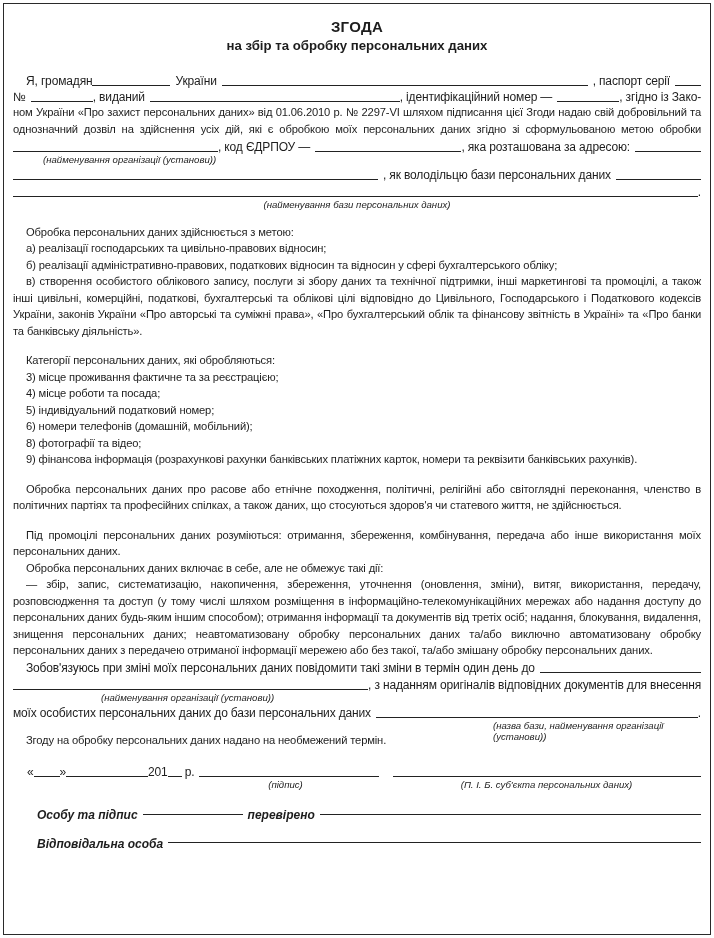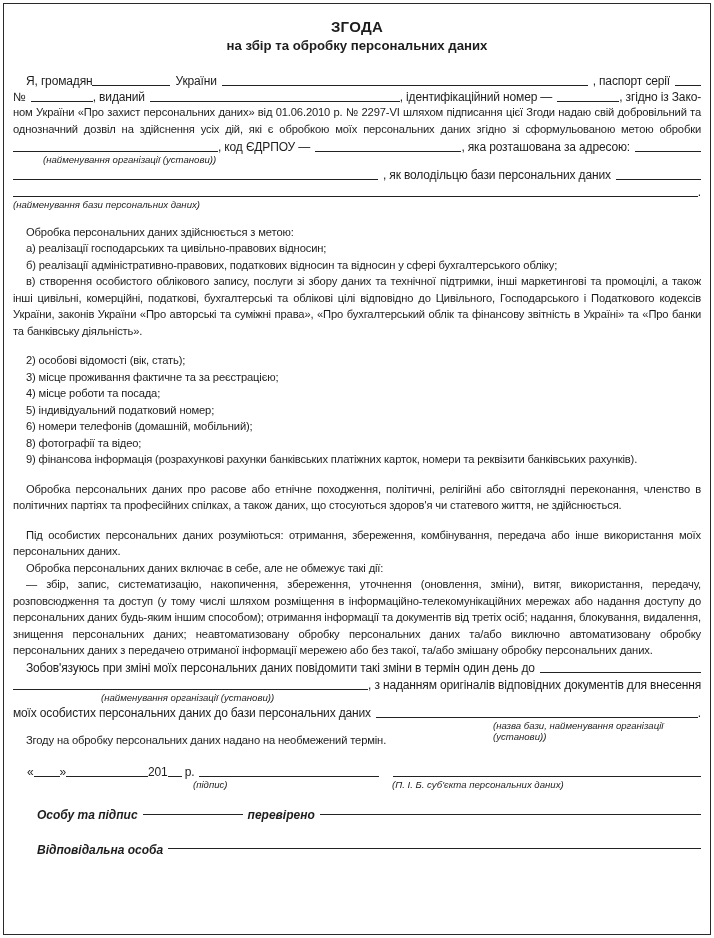--- a/index.html
+++ b/index.html
@@ -21,22 +21,22 @@
   .frow{display:flex;align-items:flex-end;height:16.5px;font-size:12px;letter-spacing:-.15px;white-space:nowrap}
   .frow .t{line-height:14px}
   .bl{height:0;border-bottom:1.1px solid var(--rule);margin-bottom:2px}
   .sp{height:0;margin-bottom:2px}
   .fx{flex:1 1 auto}
   .w14{width:14px}.w26{width:26px}.w62{width:62px}.w66{width:66px}.w78{width:78px}
   .w82{width:82px}.w100{width:100px}.w180{width:180px}.w185{width:185px}
   .w205{width:205px}.w365{width:365px}
   .gl{margin-left:5px}.gr{margin-right:5px}.gl3{margin-left:3px}
   .caprow{display:flex;height:12px;font-size:9.6px;font-style:italic;line-height:11px;letter-spacing:0}
-  .box-c{text-align:left}
-  .mt13{margin-top:13px}.mt14{margin-top:14px}.mt16{margin-top:16px}.mt12{margin-top:18px}.mt18{margin-top:18px}
+  .box-c{text-align:center}
+  .mt13{margin-top:13px}.mt14{margin-top:14px}.mt16{margin-top:16px}.mt12{margin-top:12px}.mt18{margin-top:18px}
   .vrow{display:flex;align-items:center;height:16.5px;white-space:nowrap;
         font-size:12px;font-weight:bold;font-style:italic;margin-left:24px}
   .vrow .t{line-height:14px}
   .pl13{padding-left:13px}.pl14{padding-left:14px}
   .ml30{margin-left:30px}.ml88{margin-left:88px}.ml480{margin-left:480px}
 </style>
 </head>
 <body>
 
 <div class="sheet">
@@ -88,35 +88,35 @@
   </div>
 
   <div class="mt13">
     <p class="par ind">Обробка персональних даних здійснюється з метою:</p>
     <p class="par ind">а) реалізації господарських та цивільно-правових відносин;</p>
     <p class="par ind">б) реалізації адміністративно-правових, податкових відносин та відносин у сфері бухгалтерського обліку;</p>
     <p class="par ind">в) створення особистого облікового запису, послуги зі збору даних та технічної підтримки, інші маркетингові та промоцілі, а також інші цивільні, комерційні, податкові, бухгалтерські та облікові цілі відповідно до Цивільного, Господарського і Податкового кодексів України, законів України «Про авторські та суміжні права», «Про бухгалтерський облік та фінансову звітність в Україні» та «Про банки та банківську діяльність».</p>
   </div>
 
   <div class="mt13">
-    <p class="par ind">2) особові відомості (вік, стать);</p>
+    <p class="par ind">Категорії персональних даних, які обробляються:</p>
     <p class="par ind">3) місце проживання фактичне та за реєстрацією;</p>
     <p class="par ind">4) місце роботи та посада;</p>
     <p class="par ind">5) індивідуальний податковий номер;</p>
     <p class="par ind">6) номери телефонів (домашній, мобільний);</p>
     <p class="par ind">8) фотографії та відео;</p>
     <p class="par ind">9) фінансова інформація (розрахункові рахунки банківських платіжних карток, номери та реквізити банківських рахунків).</p>
   </div>
 
   <div class="mt13">
     <p class="par ind">Обробка персональних даних про расове або етнічне походження, політичні, релігійні або світоглядні переконання, членство в політичних партіях та професійних спілках, а також даних, що стосуються здоров'я чи статевого життя, не здійснюється.</p>
   </div>
 
   <div class="mt13">
-    <p class="par ind">Під особистих персональних даних розуміються: отримання, збереження, комбінування, передача або інше використання моїх персональних даних.</p>
+    <p class="par ind">Під промоцілі персональних даних розуміються: отримання, збереження, комбінування, передача або інше використання моїх персональних даних.</p>
     <p class="par ind">Обробка персональних даних включає в себе, але не обмежує такі дії:</p>
     <p class="par ind">— збір, запис, систематизацію, накопичення, збереження, уточнення (оновлення, зміни), витяг, використання, передачу, розповсюдження та доступ (у тому числі шляхом розміщення в інформаційно-телекомунікаційних мережах або надання доступу до персональних даних будь-яким іншим способом); отримання інформації та документів від третіх осіб; надання, блокування, видалення, знищення персональних даних; неавтоматизовану обробку персональних даних та/або виключно автоматизовану обробку персональних даних з передачею отриманої інформації мережею або без такої, та/або змішану обробку персональних даних.</p>
   </div>
 
   <div>
     <div class="frow pl13">
       <span class="t">Зобов'язуюсь при зміні моїх персональних даних повідомити такі зміни в термін один день до</span>
       <span class="bl fx gl"></span>
     </div>
     <div class="frow">

